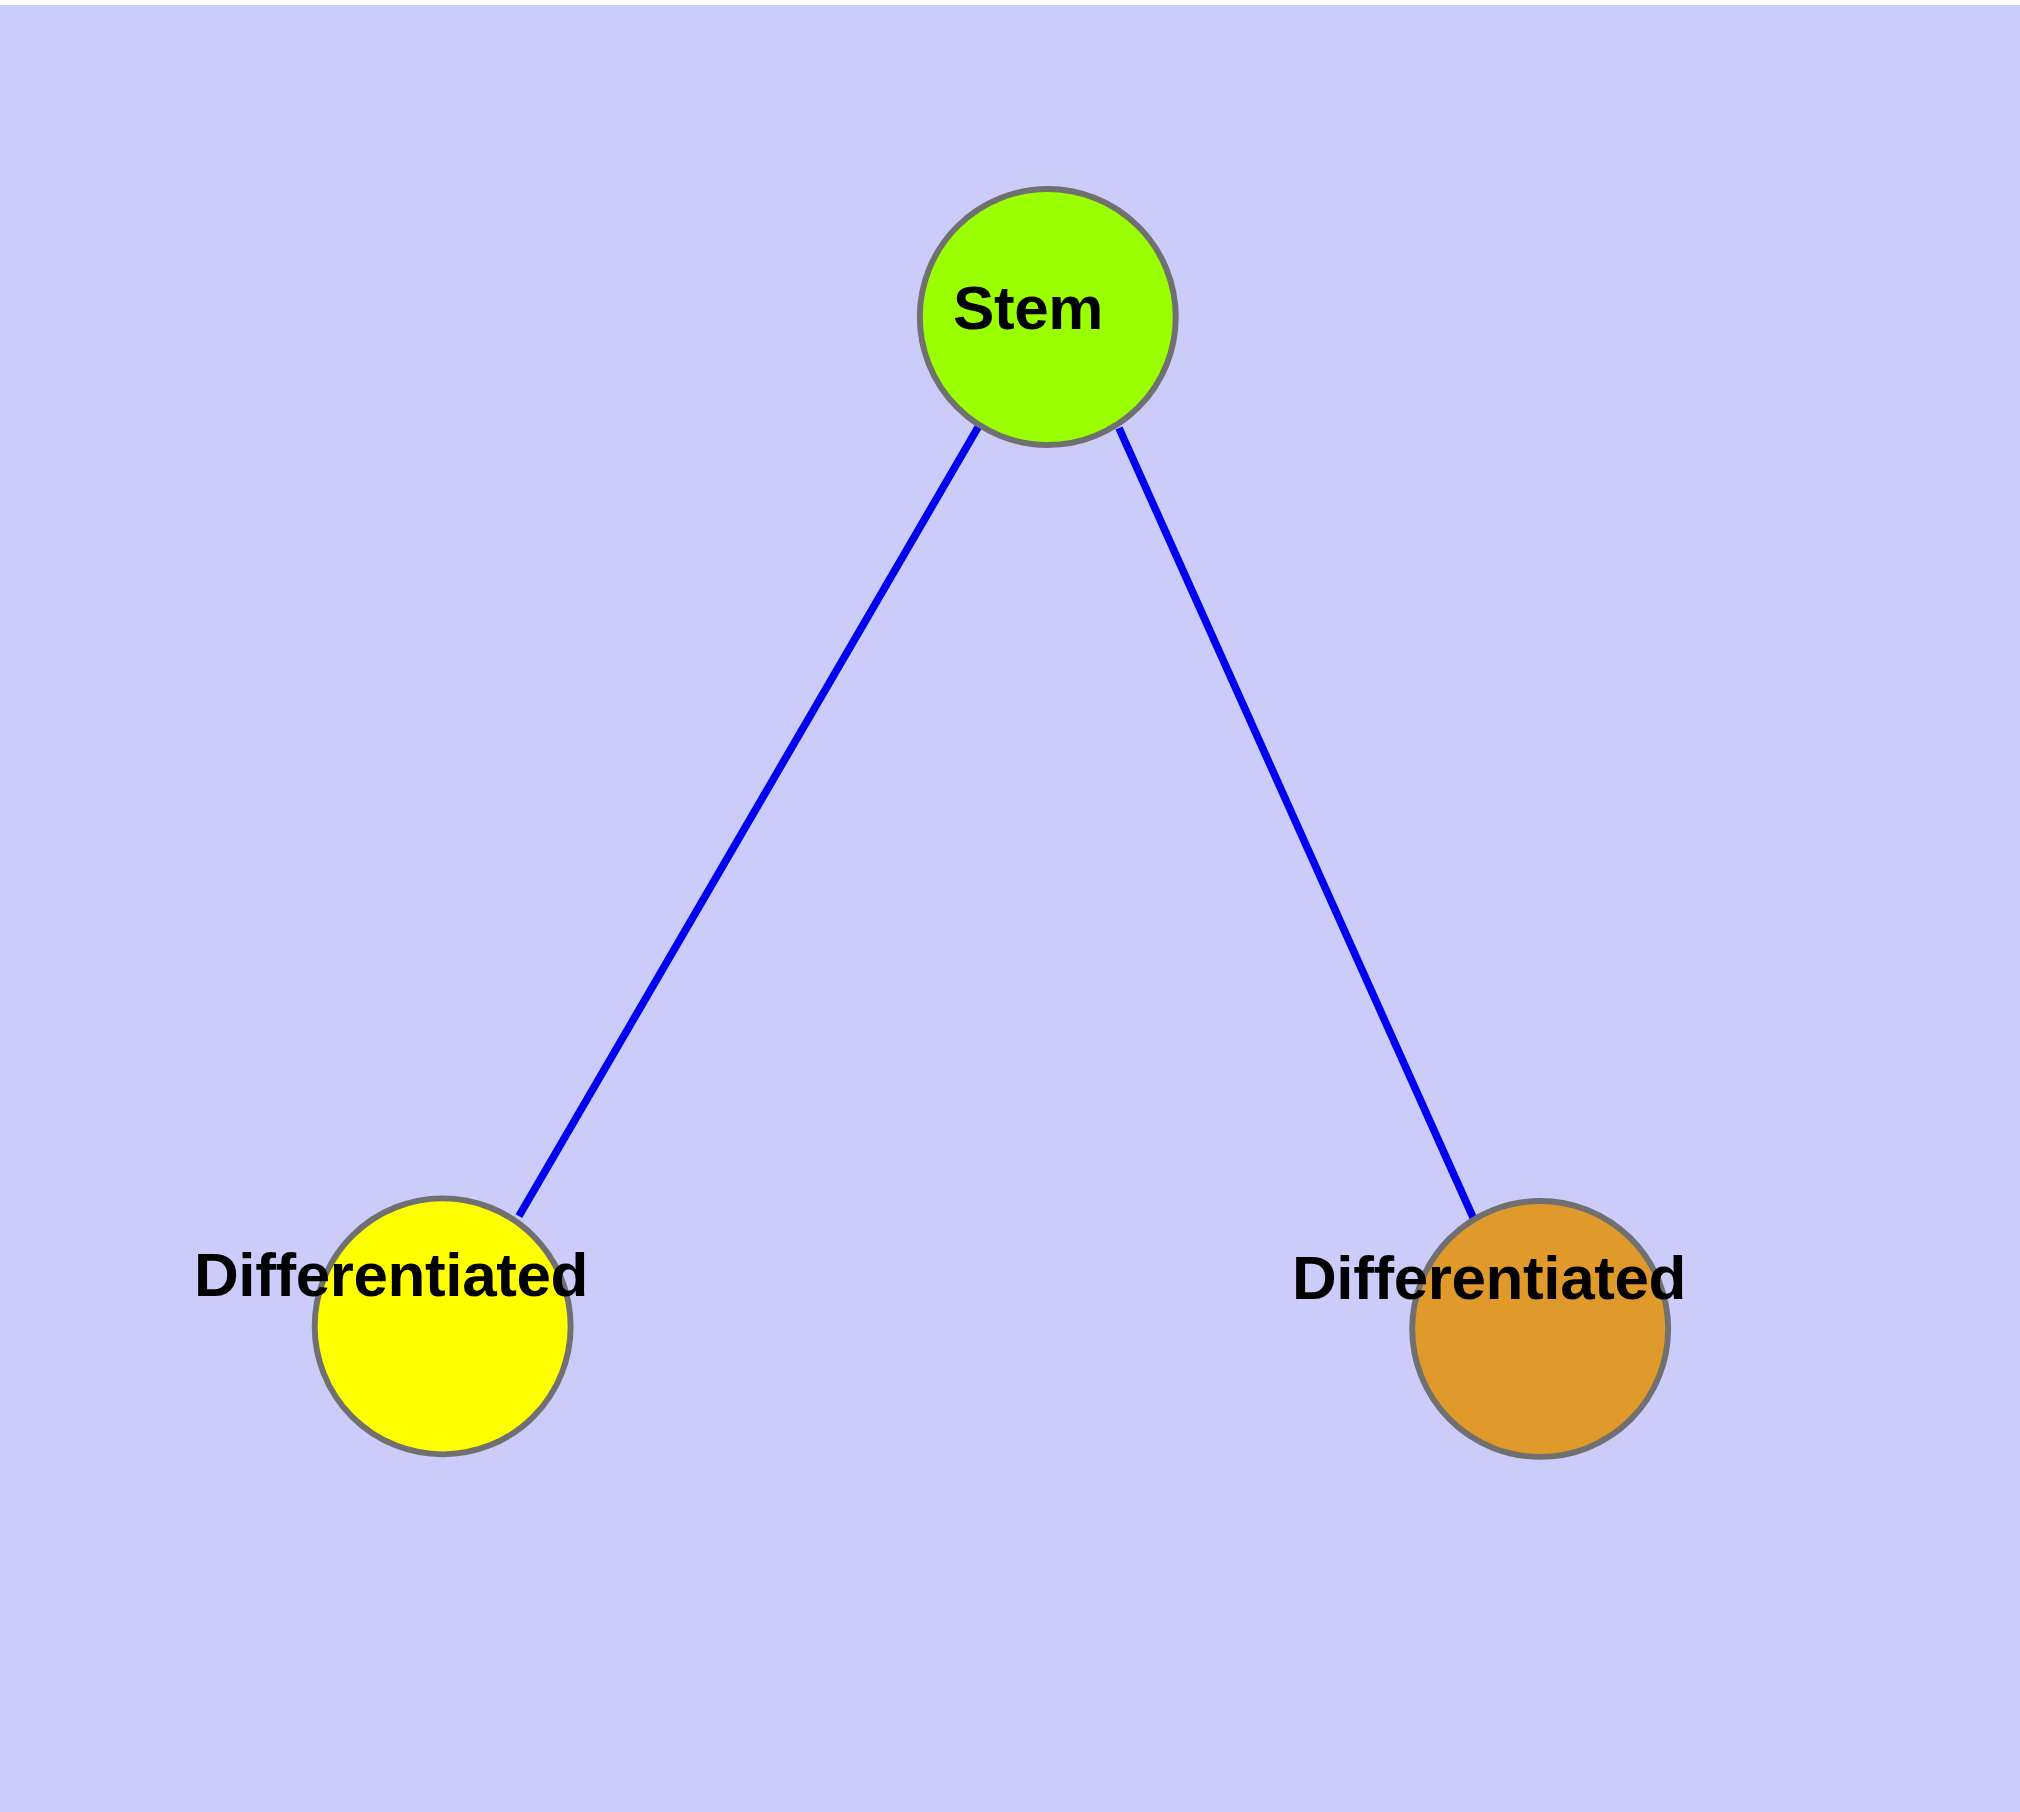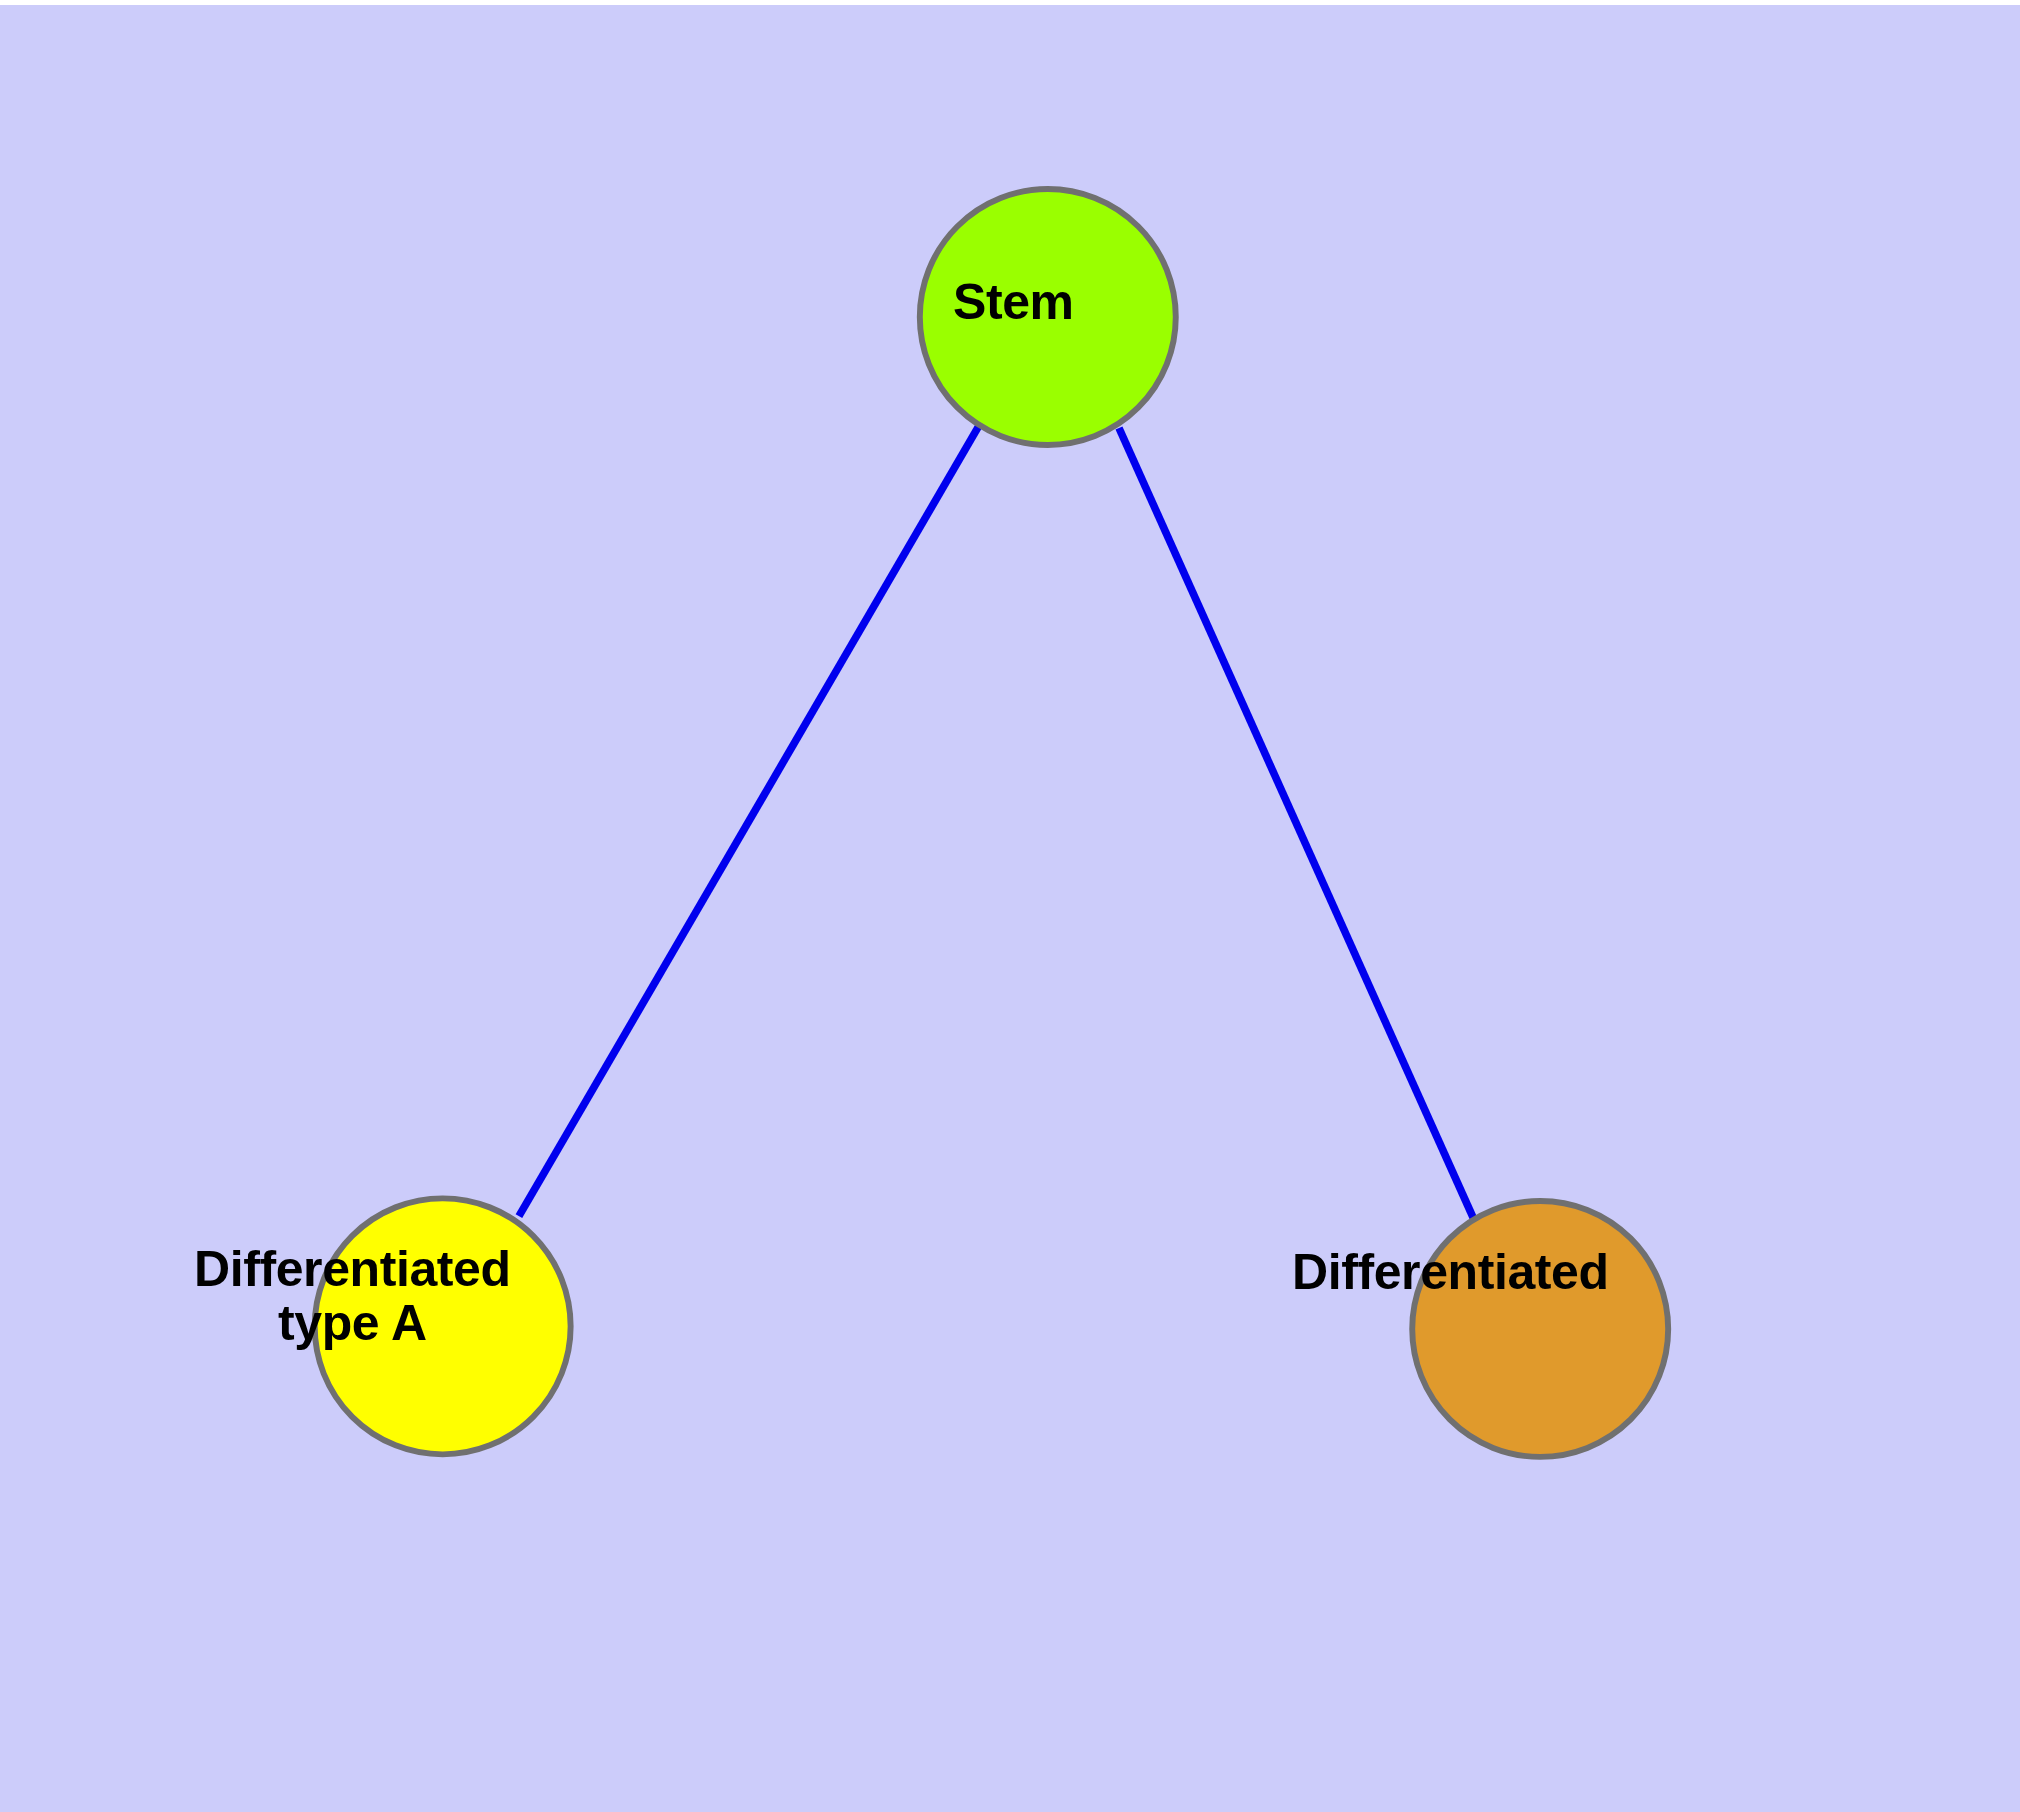--- a/index.html
+++ b/index.html
@@ -28,21 +28,21 @@
     top: 0;
     width: 2021px;
     height: 1812px;
   }
   .node-label {
     position: absolute;
     text-align: center;
     color: #000000;
     font-family: "Liberation Sans", sans-serif;
     font-weight: bold;
-    font-size: 50px;
+    font-size: 62px;
     line-height: 1.08;
     white-space: nowrap;
     pointer-events: none;
     letter-spacing: -0.4px;
   }
 </style>
 </head>
 <body>
 
 <div id="canvas">
@@ -62,21 +62,20 @@
       <circle id="node-diff-b" fill="#e09a2c" stroke="#707070" stroke-width="7" cx="1817" cy="1568" r="151"></circle>
     </g>
   </svg>
 
   <div class="node-label" id="label-stem" style="left: 953px; top: 275px;">
     <div>Stem</div>
   </div>
 
   <div class="node-label" id="label-diff-a" style="left: 194px; top: 1242px;">
     <div>Differentiated</div>
-    <div>type A</div>
   </div>
 
   <div class="node-label" id="label-diff-b" style="left: 1292px; top: 1245px;">
     <div>Differentiated</div>
   </div>
 
 </div>
 
 
 </body></html>

